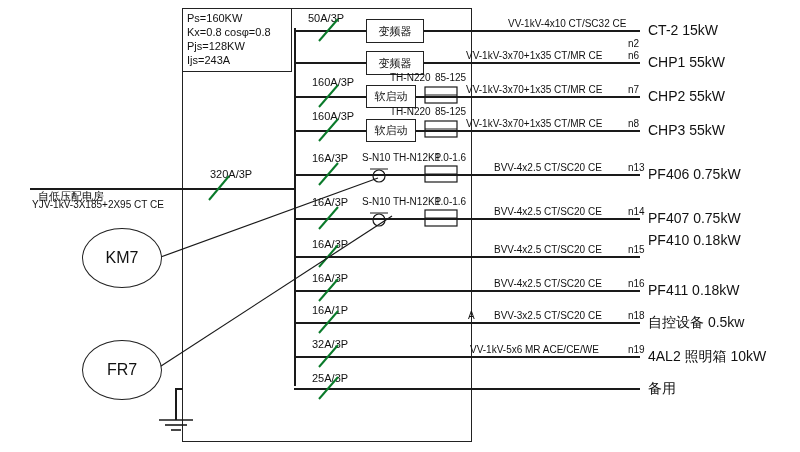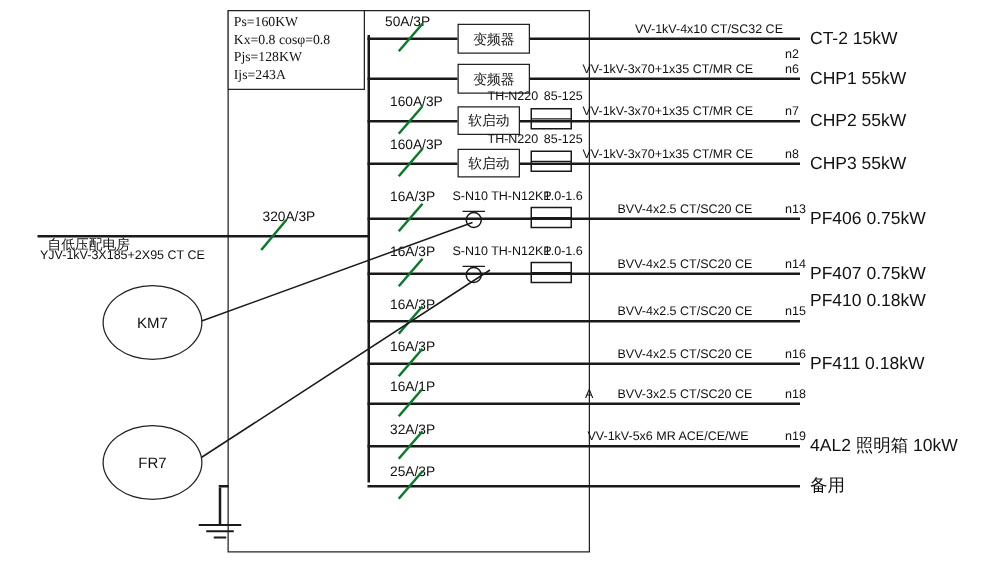--- a/index.html
+++ b/index.html
@@ -8,33 +8,33 @@
   .abs{position:absolute;}
   .txt{font-size:11px;line-height:13px;white-space:nowrap;}
   .txt-sm{font-size:10px;line-height:12px;white-space:nowrap;}
   .txt-lg{font-size:14px;line-height:16px;white-space:nowrap;}
   .ln{background:#1a1a1a;}
   .hline{height:1.5px;}
   .vline{width:1.5px;}
   .box-cn{border:1px solid #222;background:#fff;font-size:11px;
           text-align:center;display:flex;align-items:center;justify-content:center;}
   .circle{border:1.5px solid #222;border-radius:50%;display:flex;
-          align-items:center;justify-content:center;font-size:12px;background:#fff;}
+          align-items:center;justify-content:center;font-size:16px;background:#fff;}
   .panel{border:1.5px solid #222;background:transparent;}
   .infobox{border:1.5px solid #222;background:#fff;}
   svg{display:block;}
 </style>
 </head>
 <body>
 
 <div id="root">
 
   <div class="abs panel" style="left:182px;top:8px;width:288px;height:432px;"></div>
 
-  <div class="abs infobox" style="left:182px;top:8px;width:108px;height:62px;font-family:Liberation Serif, serif;">
+  <div class="abs infobox" style="left:182px;top:8px;width:108px;height:62px;">
     <div class="txt" style="margin:3px 0 0 4px;">Ps=160KW</div>
     <div class="txt" style="margin:1px 0 0 4px;">Kx=0.8 cosφ=0.8</div>
     <div class="txt" style="margin:1px 0 0 4px;">Pjs=128KW</div>
     <div class="txt" style="margin:1px 0 0 4px;">Ijs=243A</div>
   </div>
 
 
   <div class="abs txt-sm" style="left:32px;top:170px;margin-top:29px;">YJV-1kV-3X185+2X95 CT CE</div>
   <div class="abs txt" style="left:38px;top:190px;">自低压配电房</div>
   <div class="abs txt" style="left:210px;top:168px;">320A/3P</div>
@@ -160,20 +160,21 @@
   <div class="abs txt-lg" style="left:648px;top:282px;">PF411 0.18kW</div>
 
   <div class="abs txt" style="left:312px;top:304px;">16A/1P</div>
   <div class="abs ln hline" style="left:294px;top:322px;width:346px;"></div>
   <svg class="abs" style="left:316px;top:308px;width:28px;height:28px;">
     <line x1="3" y1="25" x2="22" y2="3" stroke="#0a7a2a" stroke-width="2"></line>
   </svg>
   <div class="abs txt-sm" style="left:468px;top:310px;">A</div>
   <div class="abs txt-sm" style="left:494px;top:310px;">BVV-3x2.5 CT/SC20 CE</div>
   <div class="abs txt-sm" style="left:628px;top:310px;">n18</div>
+  <div class="abs txt-lg" style="left:648px;top:314px;">自控设备 0.5kw</div>
 
   <div class="abs txt" style="left:312px;top:338px;">32A/3P</div>
   <div class="abs ln hline" style="left:294px;top:356px;width:346px;"></div>
   <svg class="abs" style="left:316px;top:342px;width:28px;height:28px;">
     <line x1="3" y1="25" x2="22" y2="3" stroke="#0a7a2a" stroke-width="2"></line>
   </svg>
   <div class="abs txt-sm" style="left:470px;top:344px;">VV-1kV-5x6 MR ACE/CE/WE</div>
   <div class="abs txt-sm" style="left:628px;top:344px;">n19</div>
   <div class="abs txt-lg" style="left:648px;top:348px;">4AL2 照明箱 10kW</div>
 

